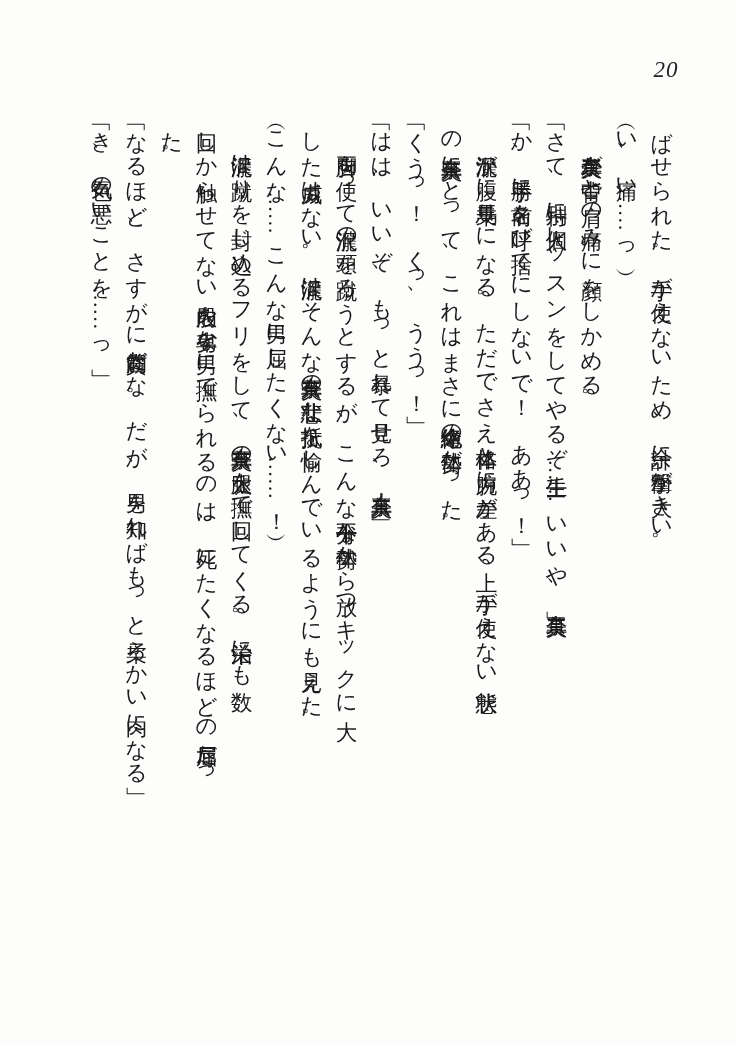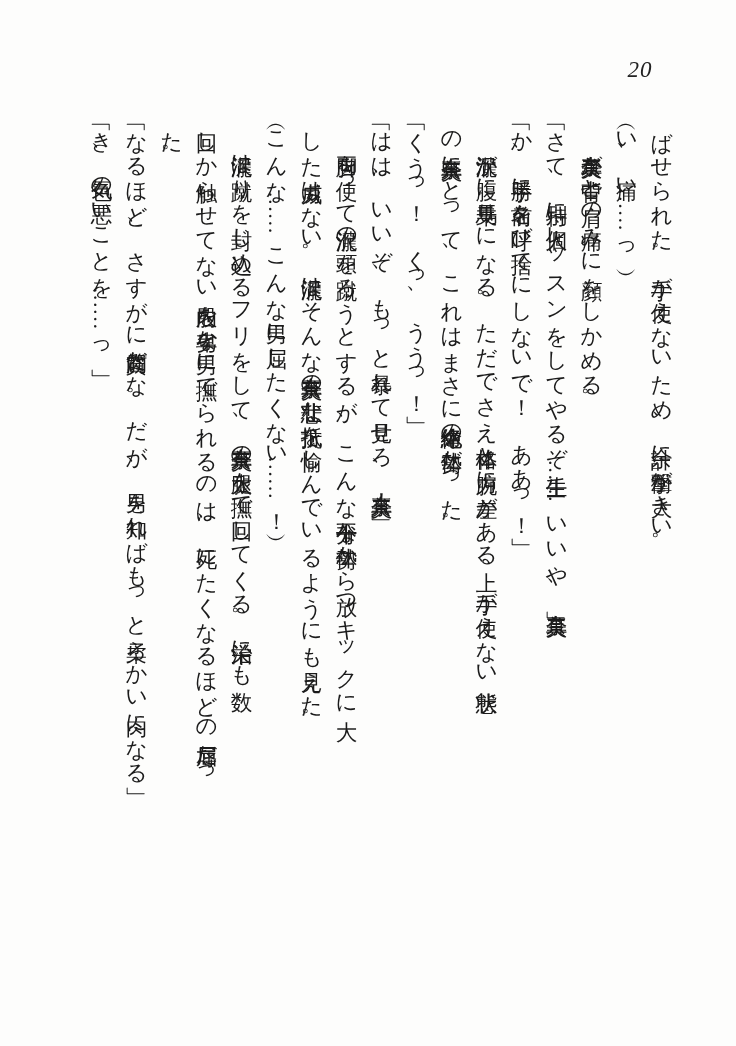--- a/index.html
+++ b/index.html
@@ -15,21 +15,21 @@
     font-family: "Liberation Serif", "DejaVu Serif", serif;
   }
   .page {
     position: absolute;
     inset: 0;
     background: #fdfdfc;
   }
   .page-number {
     position: absolute;
     top: 57px;
-    left: 618px;
+    left: 644px;
     width: 44px;
     text-align: center;
     font-style: italic;
     font-size: 23px;
     color: #222;
     letter-spacing: 1px;
   }
   .page-text {
     position: absolute;
     top: 117px;

